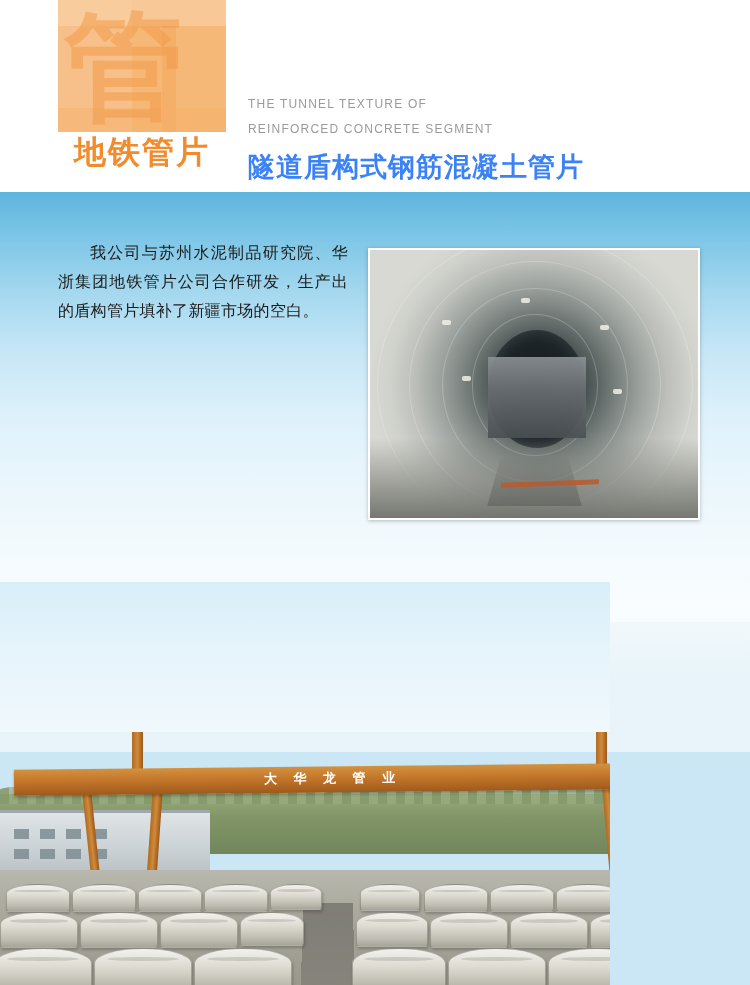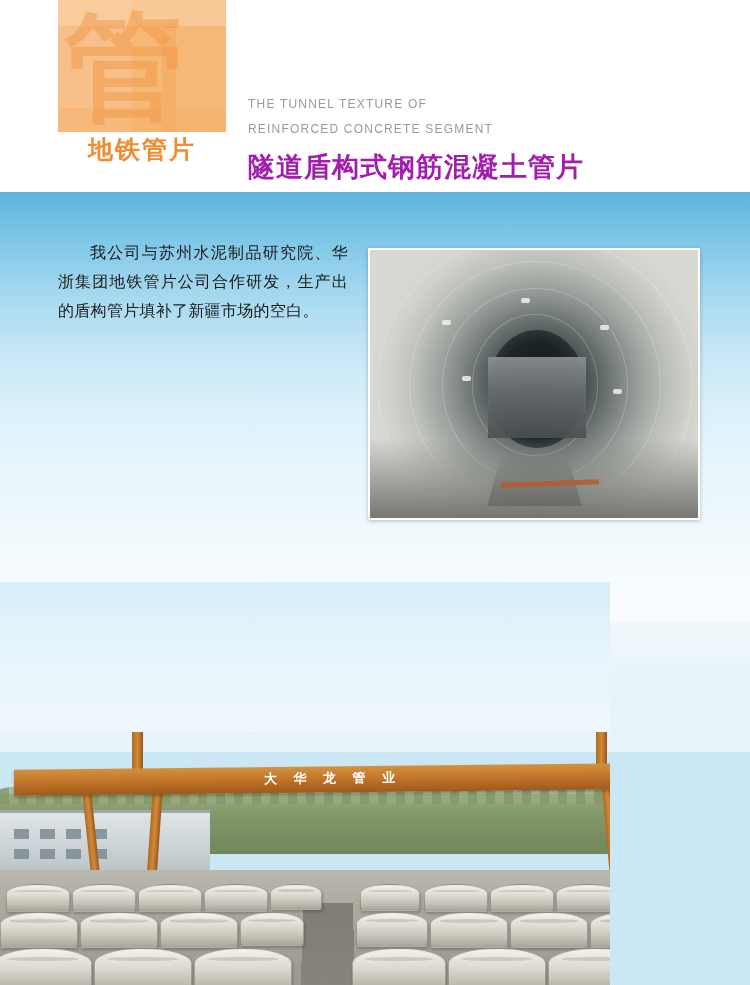--- a/index.html
+++ b/index.html
@@ -89,25 +89,25 @@
     font-family: "DejaVu Sans", sans-serif;
     font-weight: bold;
     letter-spacing: -4px;
   }
   .logo-cn {
     position: absolute;
     left: 0px;
     top: 132px;
     width: 168px;
     text-align: center;
-    font-size: 25px;
+    font-size: 32px;
     line-height: 40px;
     letter-spacing: 2px;
     color: #f08b2e;
-    font-family: Liberation Mono, monospace;
+    font-family: Liberation Sans, sans-serif;
     font-weight: bold;
   }
   .title-block {
     position: absolute;
     left: 248px;
     top: 92px;
     width: 480px;
   }
   .title-en {
     font-size: 12px;
@@ -115,21 +115,21 @@
     letter-spacing: 1.2px;
     color: #9a9a9a;
     font-family: "Liberation Sans", sans-serif;
     white-space: nowrap;
   }
   .title-cn {
     margin-top: 8px;
     font-size: 27px;
     line-height: 34px;
     letter-spacing: 1px;
-    color: #a21caf;
+    color: #3b82f6;
     font-family: "DejaVu Sans", sans-serif;
     font-weight: bold;
     white-space: nowrap;
   }
 
   
   .panel {
     position: absolute;
     left: 0px;
     top: 192px;

